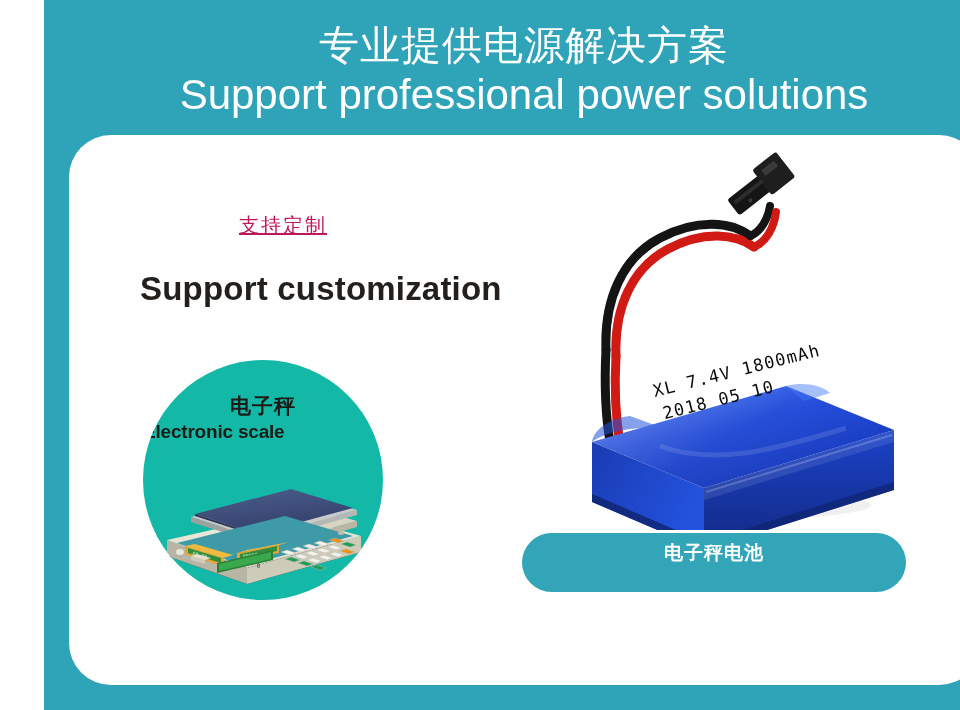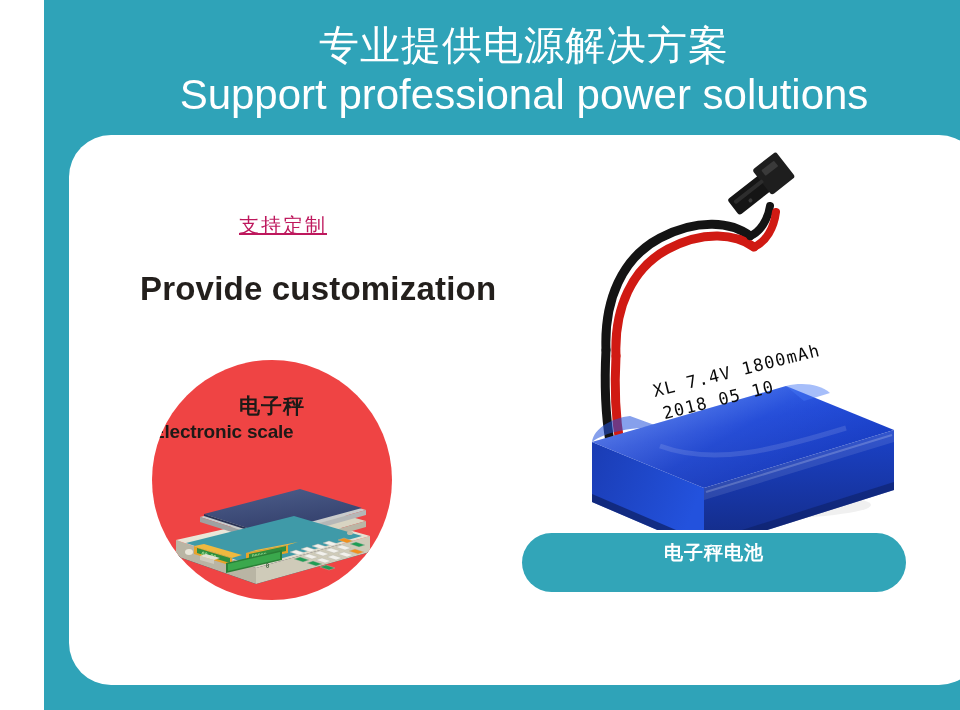--- a/index.html
+++ b/index.html
@@ -78,24 +78,24 @@
     line-height: 40px;
     color: #231f1c;
     font-weight: 700;
     letter-spacing: 0.2px;
     white-space: nowrap;
   }
 
   
   .scale-circle {
     position: absolute;
-    left: 108px; top: 360px;
+    left: 99px; top: 360px;
     width: 240px; height: 240px;
     border-radius: 50%;
-    background: #ef4444;
+    background: #14b8a6;
     overflow: hidden;
   }
   .scale-label-cn {
     position: absolute;
     left: 0; top: 33px;
     width: 240px;
     text-align: center;
     font-size: 21px;
     line-height: 26px;
     font-weight: 700;
@@ -166,21 +166,21 @@
   <div class="backdrop"></div>
 
   <div class="header">
     <div class="header-cn">专业提供电源解决方案</div>
     <div class="header-en">Support professional power solutions</div>
   </div>
 
   <div class="card"></div>
 
   <div class="copy-cn">支持定制</div>
-  <div class="copy-en">Provide customization</div>
+  <div class="copy-en">Support customization</div>
 
   <div class="scale-circle">
     <div class="scale-label-cn">电子秤</div>
     <div class="scale-label-en">Electronic scale</div>
 
     <svg class="scale-art" viewBox="0 0 205 128">
       <defs>
         <linearGradient id="platTop" x1="0" y1="0" x2="0.4" y2="1">
           <stop offset="0" stop-color="#4d5f8c"></stop>
           <stop offset="1" stop-color="#333f6b"></stop>

